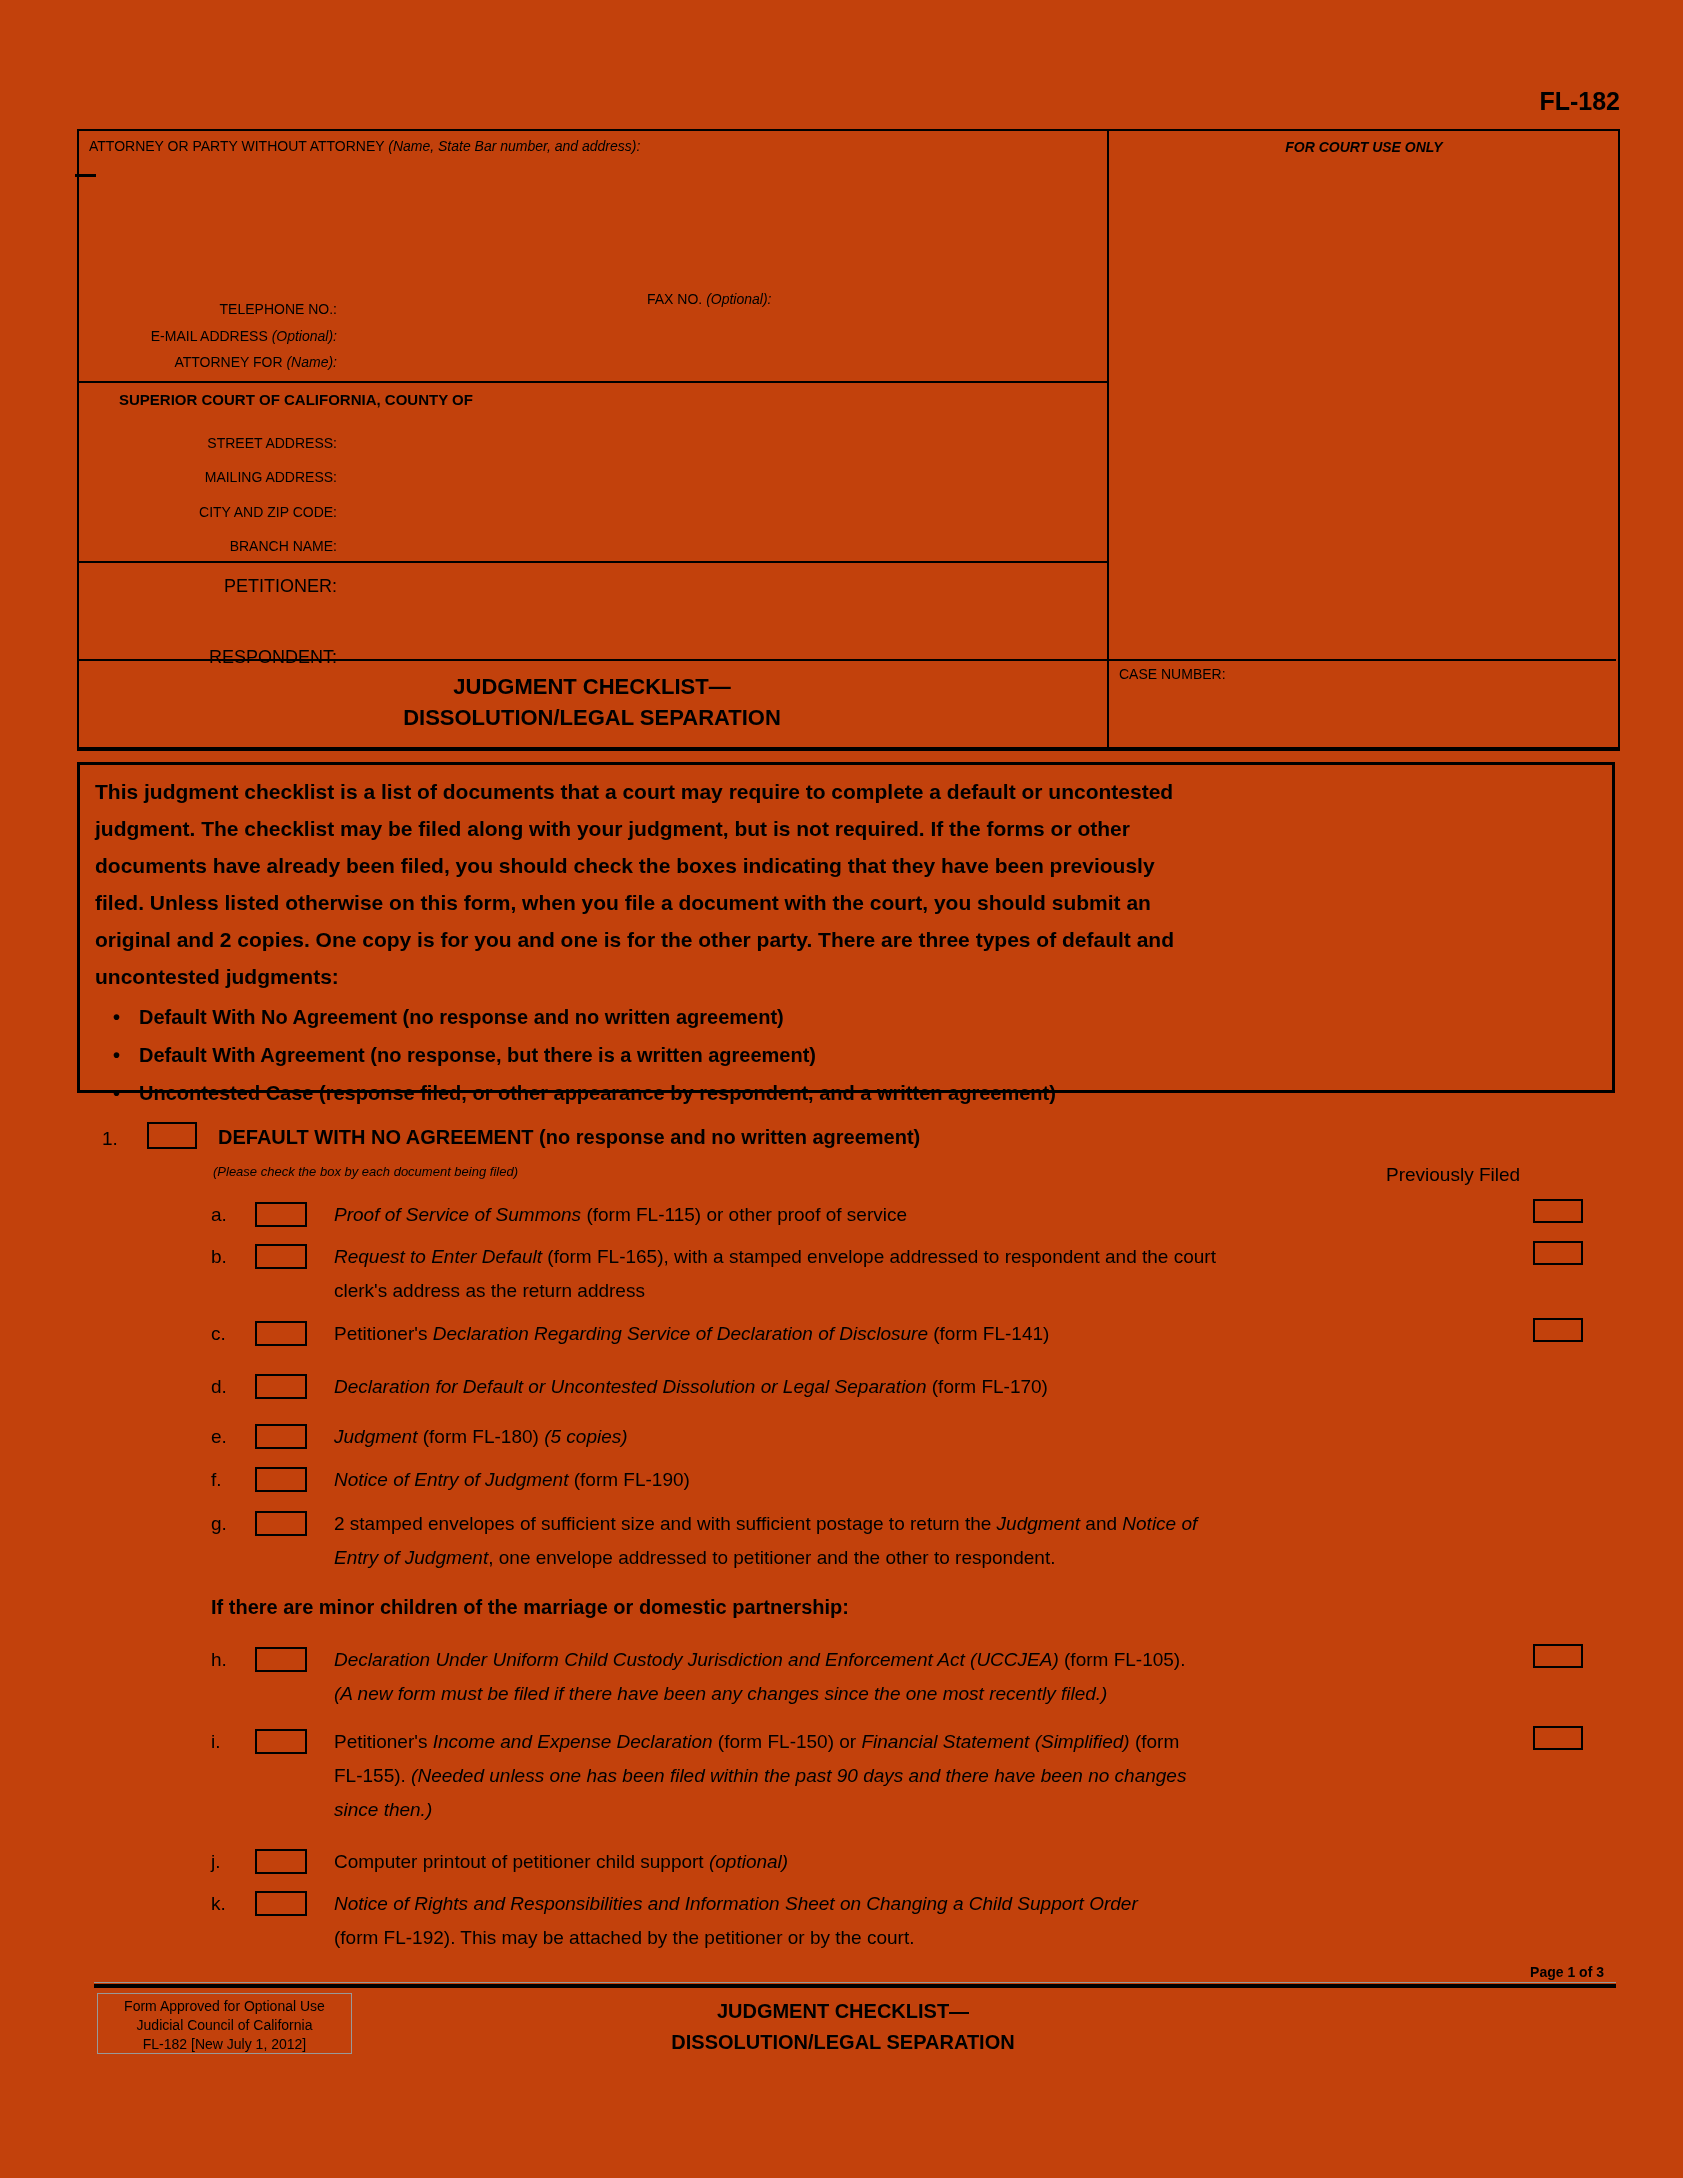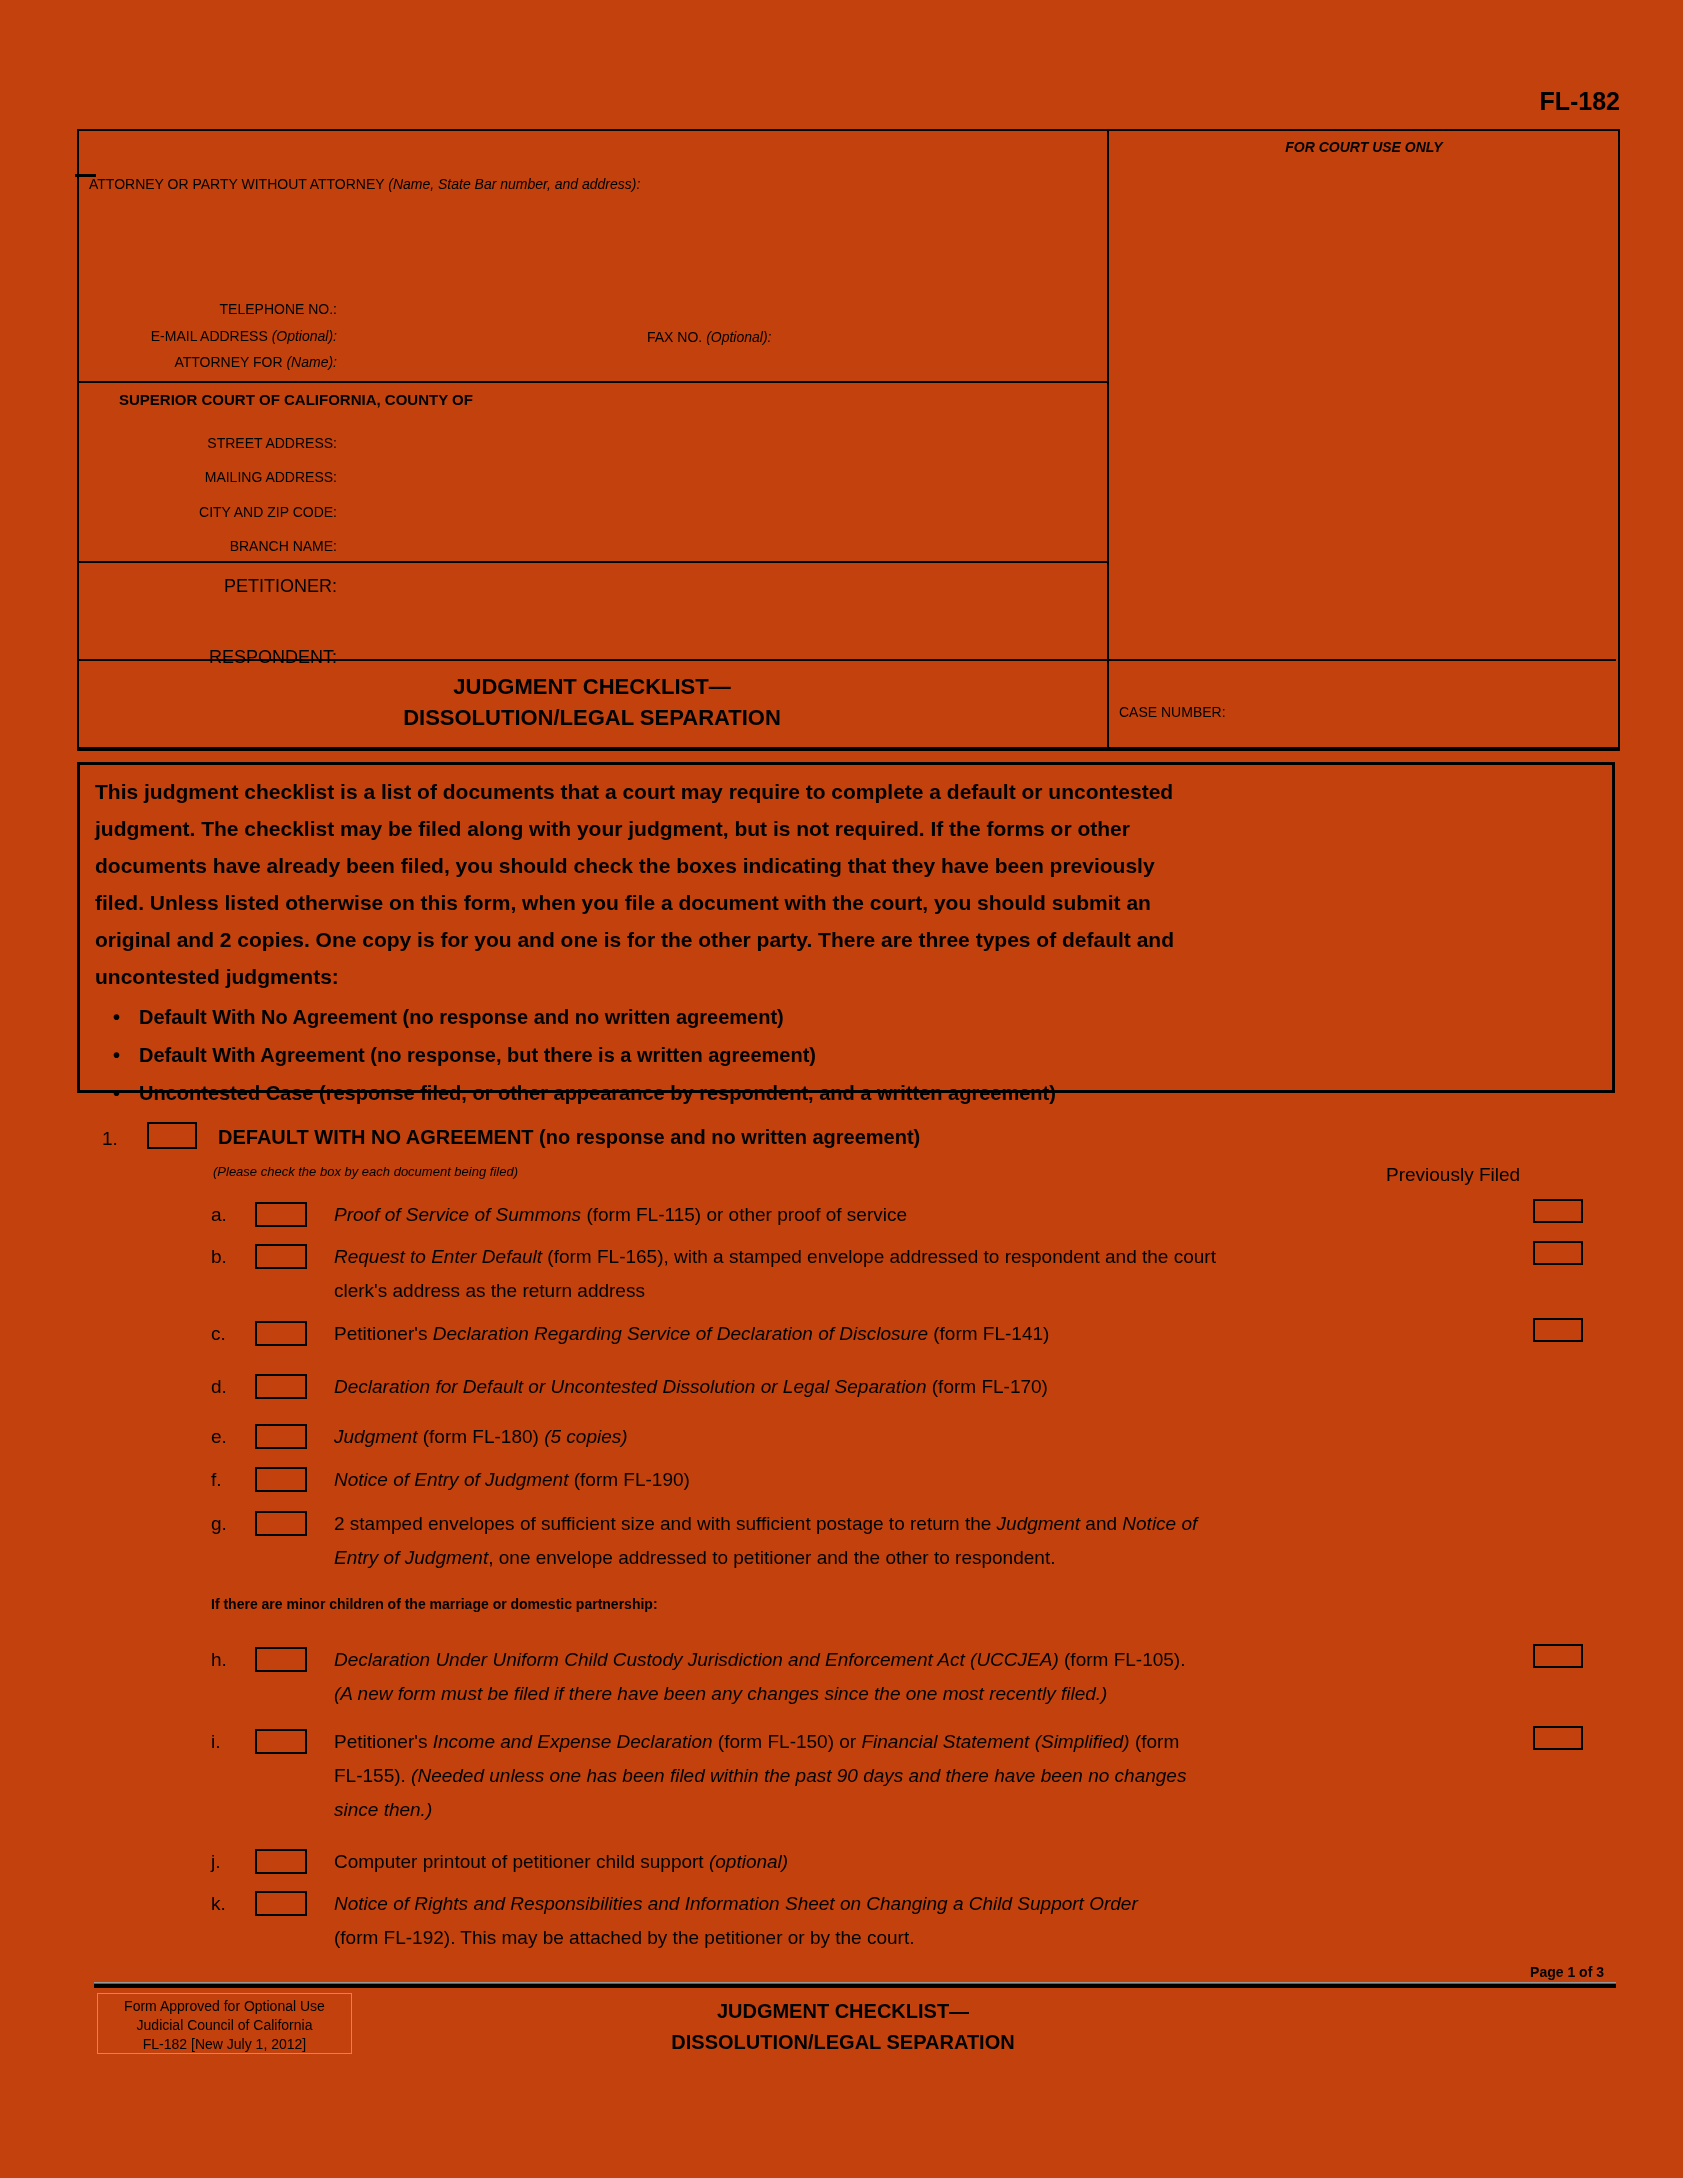--- a/index.html
+++ b/index.html
@@ -1,21 +1,21 @@
 <!DOCTYPE html>
 <html><head>
 <meta charset="utf-8">
 <style>
   html,body{margin:0;padding:0;background:#fff;}
   .page{position:relative;width:1683px;height:2178px;background:#c2410c;color:#000;
         font-family:"Liberation Sans",sans-serif;overflow:hidden;}
   .abs{position:absolute;}
   .hline{position:absolute;background:#000;height:2px;}
   .vline{position:absolute;background:#000;width:2px;}
-  .lbl{font-size:14px;white-space:nowrap;margin-top:38px;}
+  .lbl{font-size:14px;white-space:nowrap;}
   .rlbl{position:absolute;left:85px;width:252px;text-align:right;font-size:14px;white-space:nowrap;}
   .it{font-style:italic;}
   
   .form-number{position:absolute;left:1366px;top:87px;width:254px;text-align:right;
                font-size:25px;font-weight:bold;}
   .header-box{position:absolute;left:77px;top:129px;width:1539px;height:616px;
               border:2px solid #000;border-bottom:4px solid #000;}
   .court-title{position:absolute;left:119px;top:391px;font-size:15px;font-weight:bold;white-space:nowrap;}
   .party{font-size:18px;}
   .main-title{position:absolute;left:77px;width:1030px;text-align:center;
@@ -29,21 +29,21 @@
   .intro-line{white-space:nowrap;}
   .intro-bullets{position:absolute;left:113px;top:998px;font-size:20px;font-weight:bold;line-height:38px;}
   .bullet-line{white-space:nowrap;}
   .bullet-line .dot{display:inline-block;width:26px;}
   
   .sec-num{position:absolute;left:102px;top:1128px;font-size:19px;}
   .sec-checkbox{position:absolute;left:147px;top:1122px;width:46px;height:23px;border:2px solid #000;}
   .sec-heading{position:absolute;left:218px;top:1126px;font-size:20px;font-weight:bold;white-space:nowrap;}
   .sec-note{position:absolute;left:213px;top:1164px;font-size:13px;font-style:italic;white-space:nowrap;}
   .pf-label{position:absolute;left:1386px;top:1164px;width:198px;font-size:19px;white-space:nowrap;}
-  .children-heading{position:absolute;left:211px;top:1596px;font-size:14px;font-weight:bold;white-space:nowrap;}
+  .children-heading{position:absolute;left:211px;top:1596px;font-size:20px;font-weight:bold;white-space:nowrap;}
   
   .item-row{position:absolute;left:0;width:1683px;height:0;}
   .item-letter{position:absolute;left:211px;top:0;font-size:19px;line-height:34px;}
   .item-checkbox{position:absolute;left:255px;top:4px;width:48px;height:21px;border:2px solid #000;}
   .item-text{position:absolute;left:334px;top:0;width:1178px;font-size:19px;line-height:34px;}
   .item-line{white-space:nowrap;}
   .pf-checkbox{position:absolute;left:1533px;top:1px;width:46px;height:20px;border:2px solid #000;}
   
   .page-number{position:absolute;left:1406px;top:1964px;width:198px;text-align:right;
                font-size:14px;font-weight:bold;}

